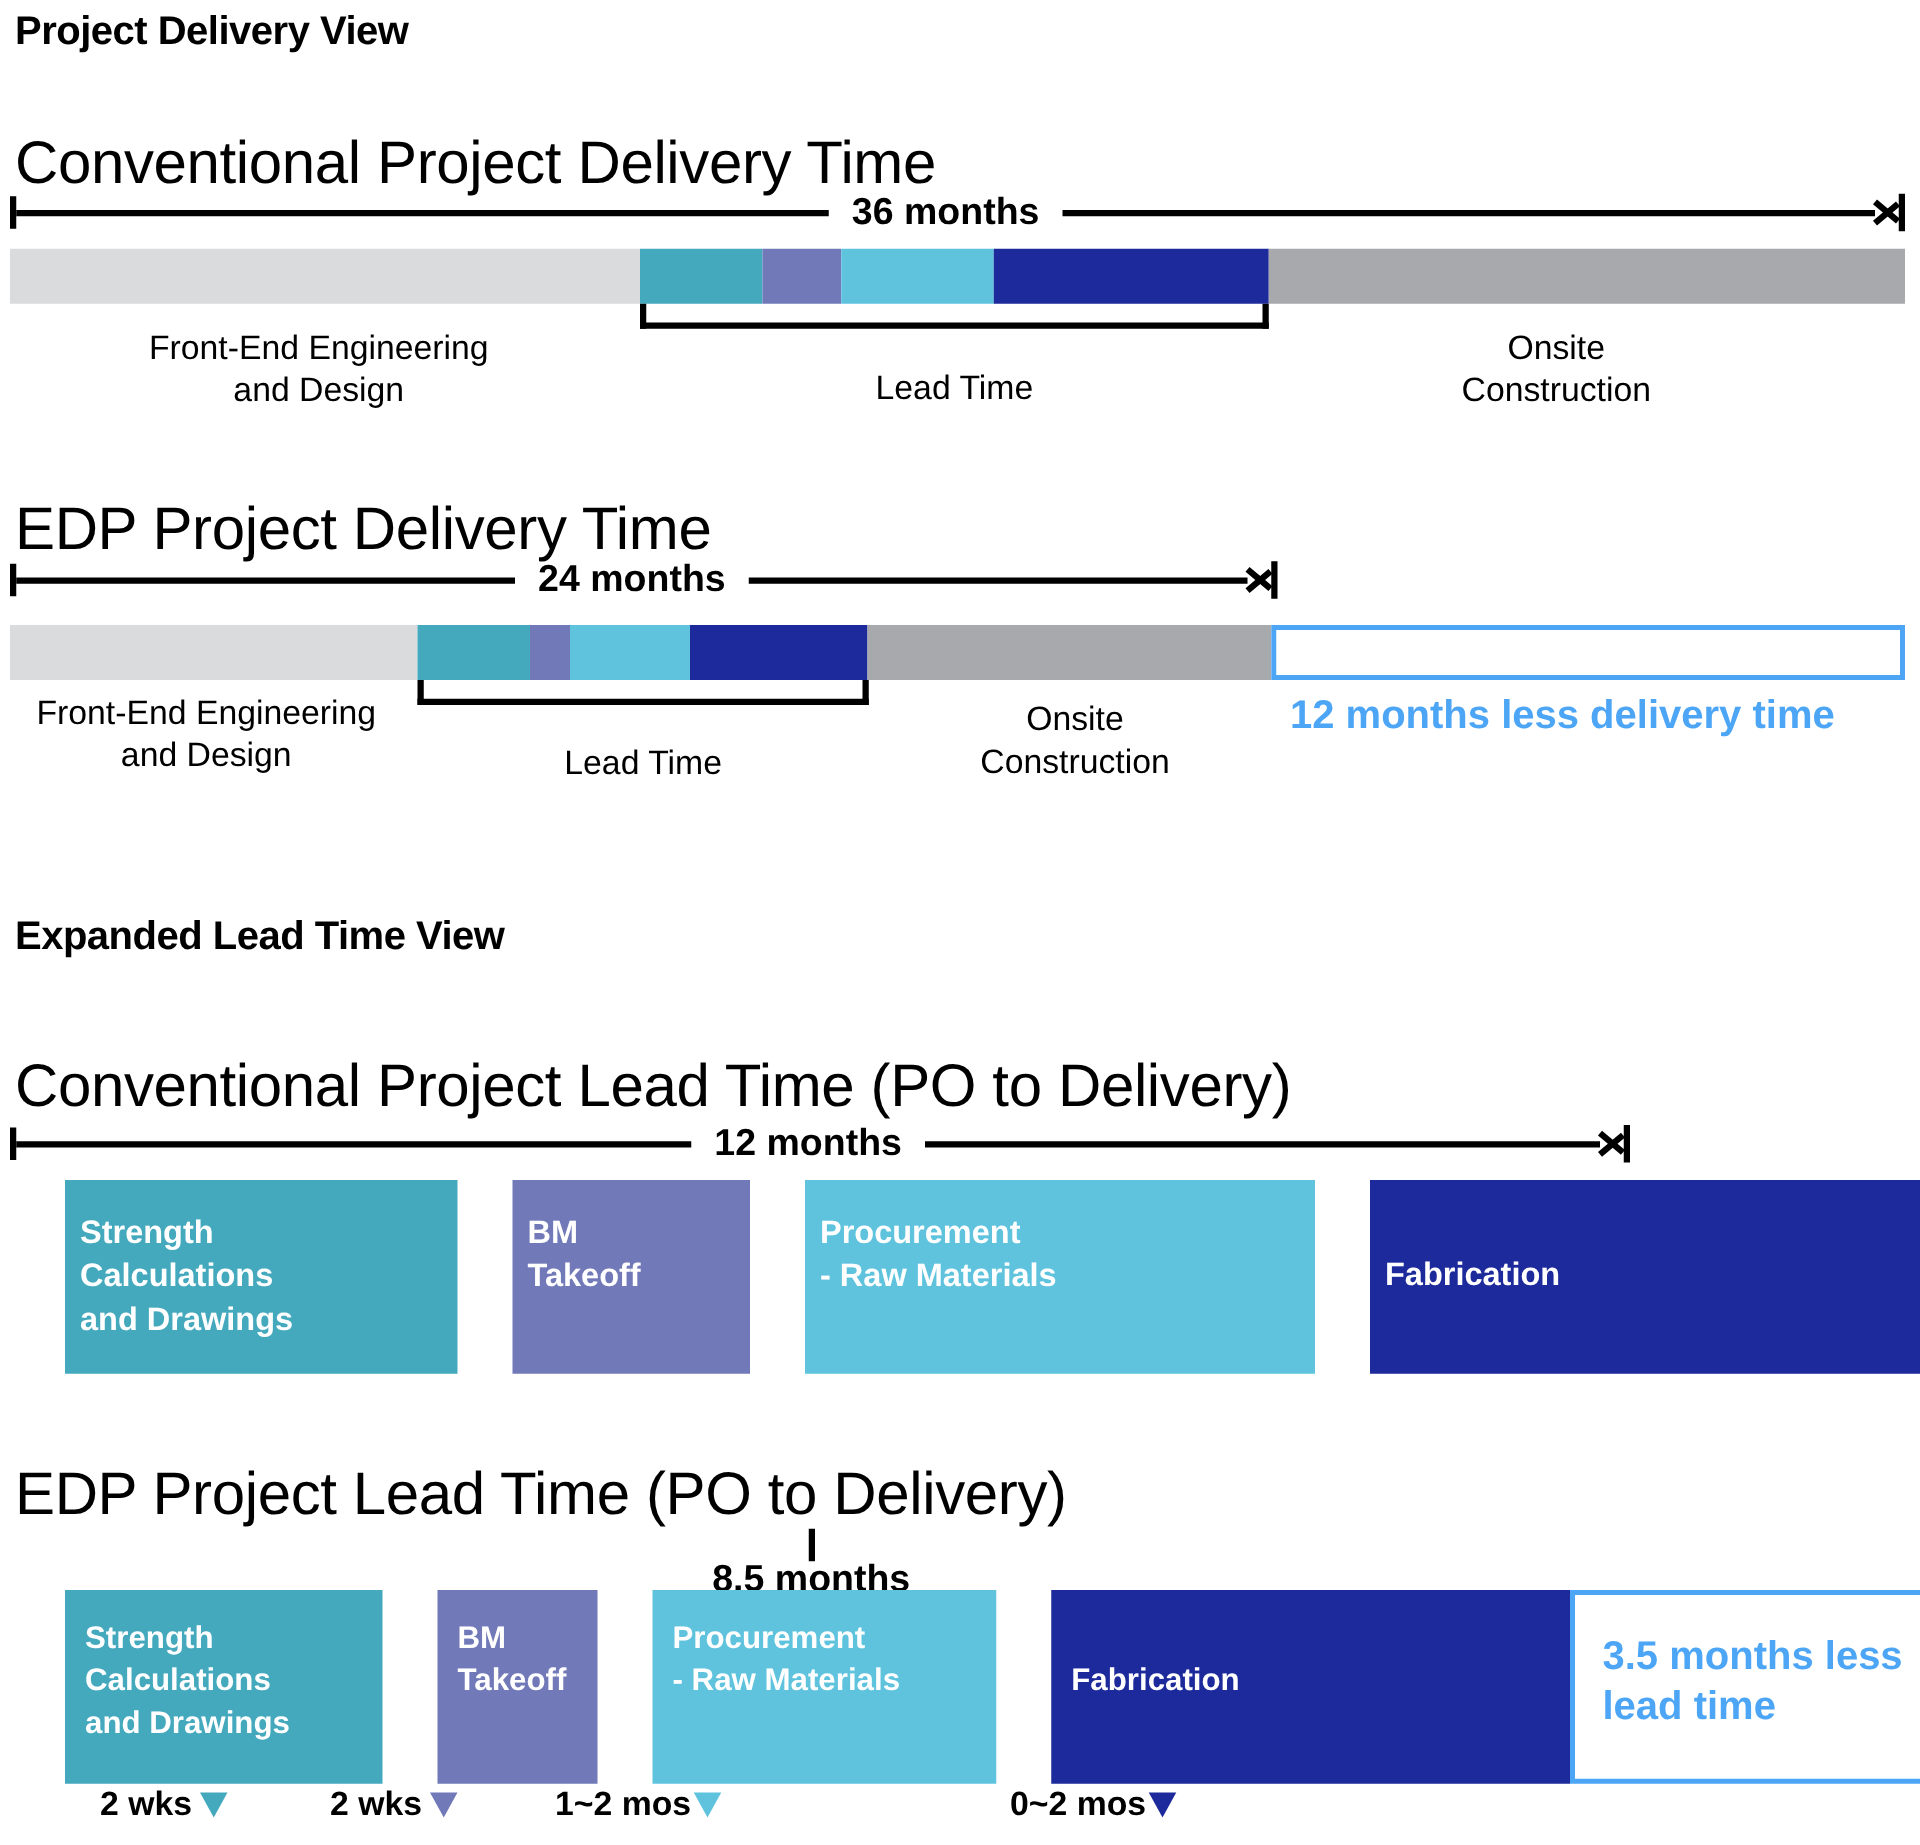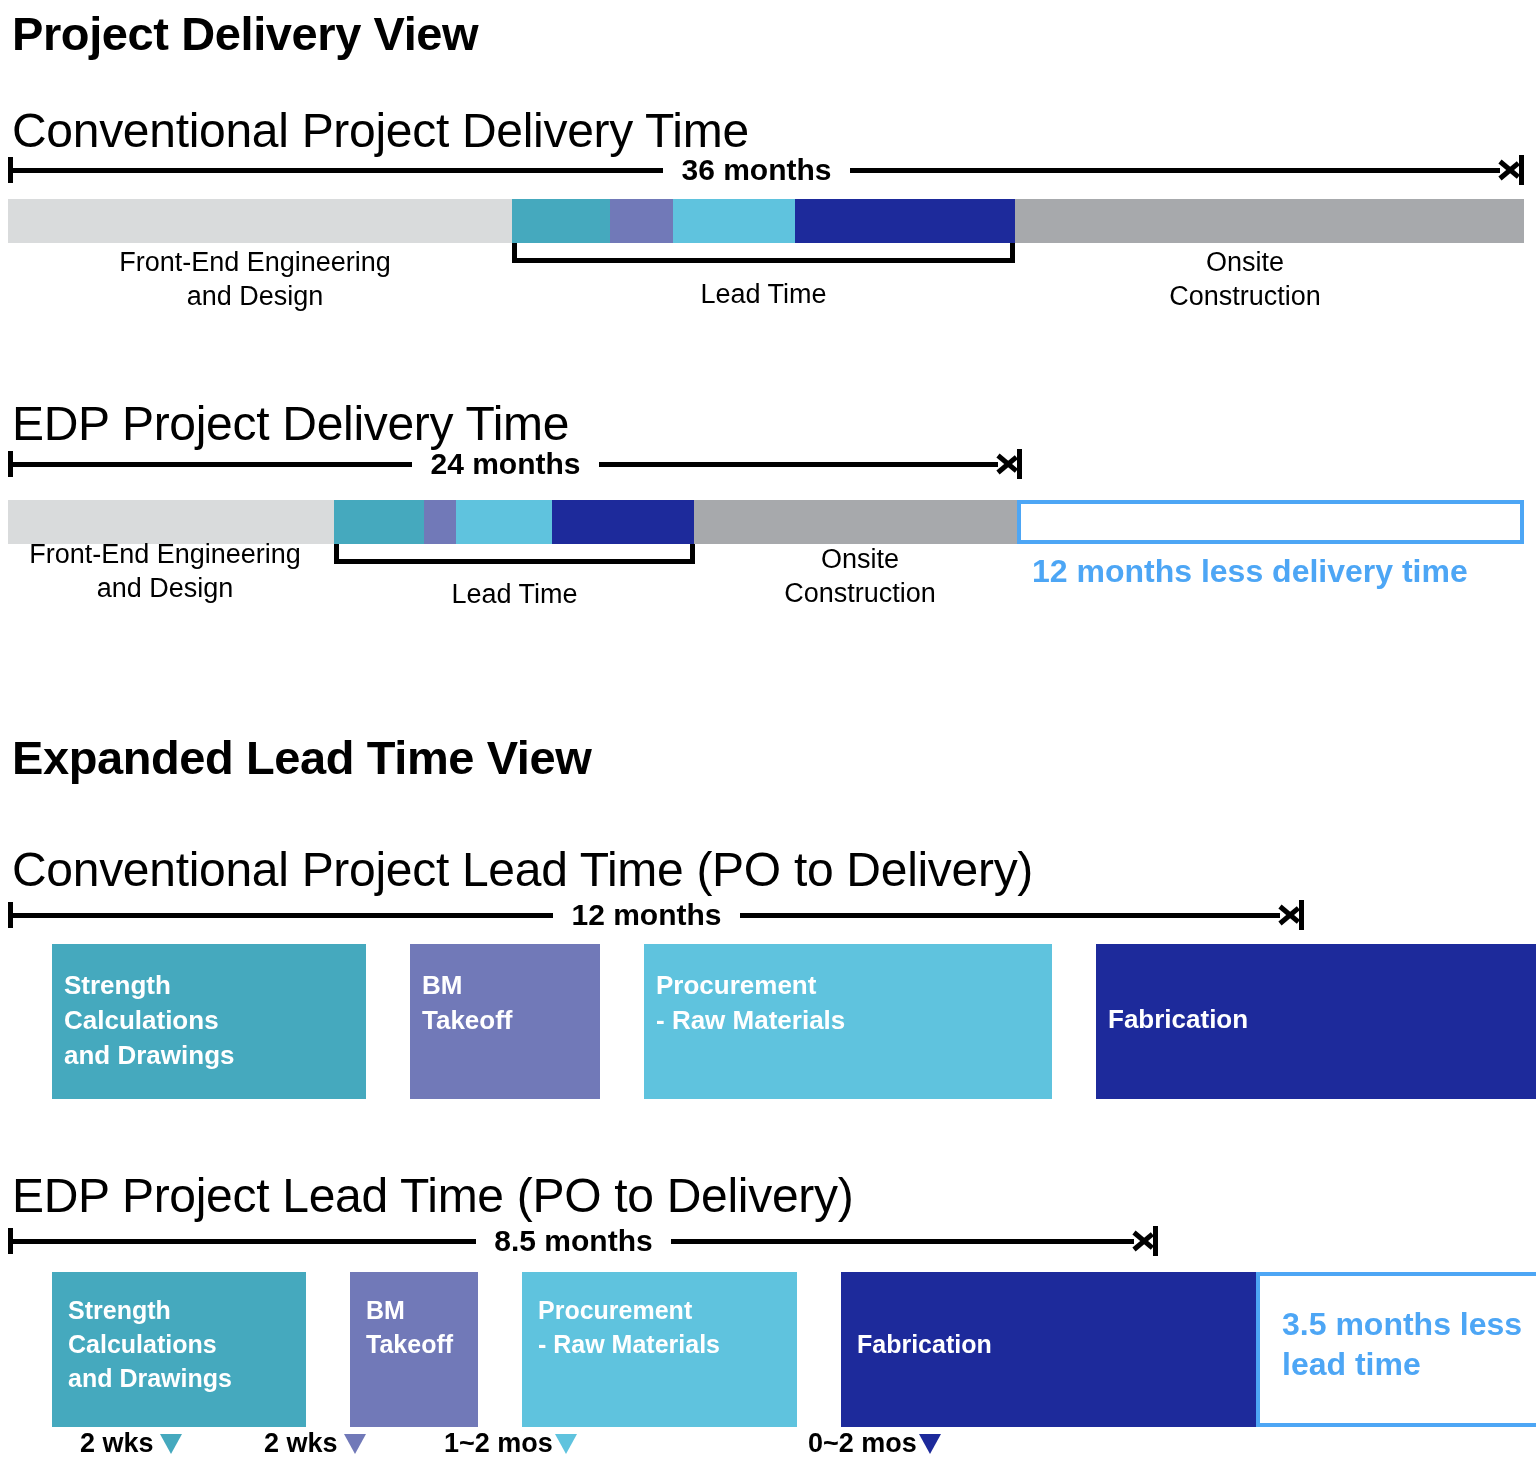--- a/index.html
+++ b/index.html
@@ -9,21 +9,21 @@
     background: #ffffff;
     font-family: "Liberation Sans", sans-serif;
     color: #000000;
     overflow: hidden;
   }
   .page { position: relative; width: 1536px; height: 1476px; }
 
   
   .main-title {
     position: absolute;
-    font-size: 47px;
+    font-size: 32px;
     font-weight: bold;
     letter-spacing: -0.4px;
     white-space: nowrap;
   }
   .sub-title {
     position: absolute;
     font-size: 48px;
     font-weight: 400;
     letter-spacing: -0.3px;
     white-space: nowrap;
@@ -95,20 +95,21 @@
     flex: 0 0 auto;
   }
 
   
   .bar-label {
     position: absolute;
     font-size: 27px;
     line-height: 1.25;
     text-align: center;
     white-space: pre-line;
+    margin-top: 16px;
   }
   .accent-label {
     position: absolute;
     font-size: 32px;
     font-weight: bold;
     color: #4DA6F5;
     line-height: 1.2;
     white-space: pre-line;
   }
 
@@ -258,21 +259,21 @@
 and Drawings</div>
     <div class="eseg" style="width:190px; background:#7179B8;">BM
 Takeoff</div>
     <div class="eseg" style="width:408px; background:#5FC3DE;">Procurement
 - Raw Materials</div>
     <div class="eseg" style="width:604px; background:#1D2A9B; padding-top:58px;">Fabrication</div>
   </div>
 
   <div class="sub-title" style="left:12px; top:1168px;">EDP Project Lead Time (PO to Delivery)</div>
 
-  <div class="arrow-row" style="left:8px; top:1223px; width:1150px;">
+  <div class="arrow-row" style="left:8px; top:1223px; width:1282px;flex-direction:column;">
     <div class="arrow-cap"></div>
     <div class="arrow-line"></div>
     <div class="arrow-label">8.5 months</div>
     <div class="arrow-line"></div>
     <div class="arrow-head"></div>
     <div class="arrow-endcap"></div>
   </div>
 
   <div class="ebar small" style="left:8px; top:1272px; width:1516px;">
     <div class="eseg" style="width:254px; background:#45A9BE;">Strength

